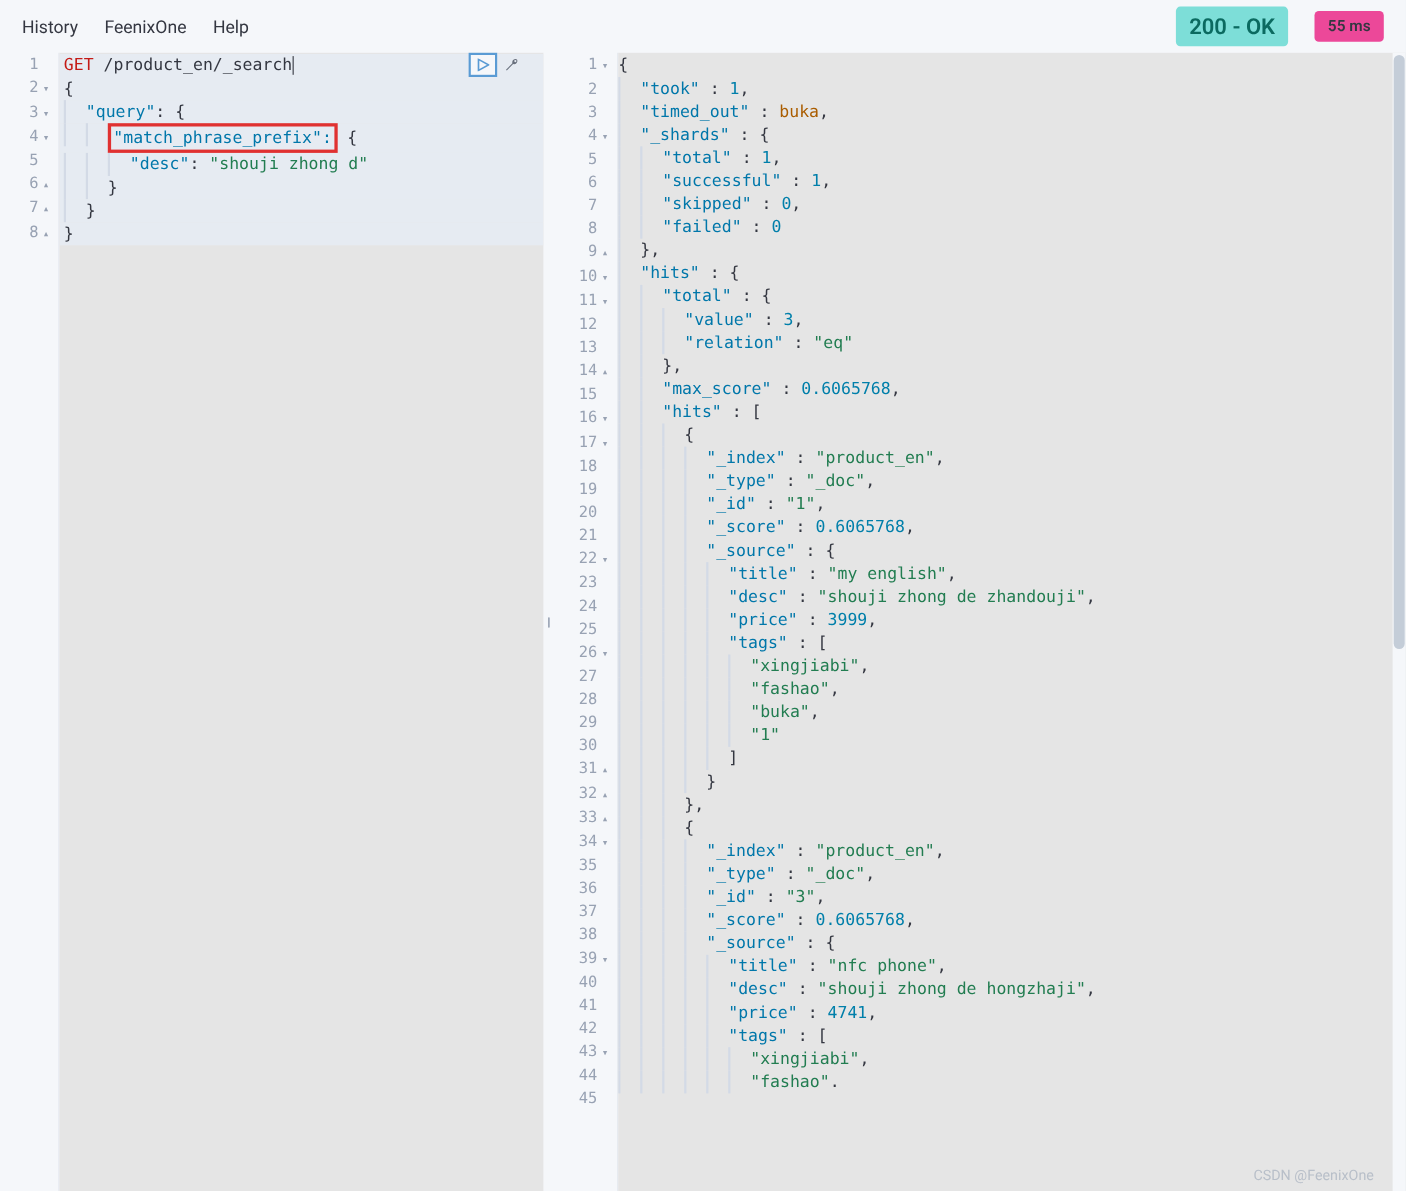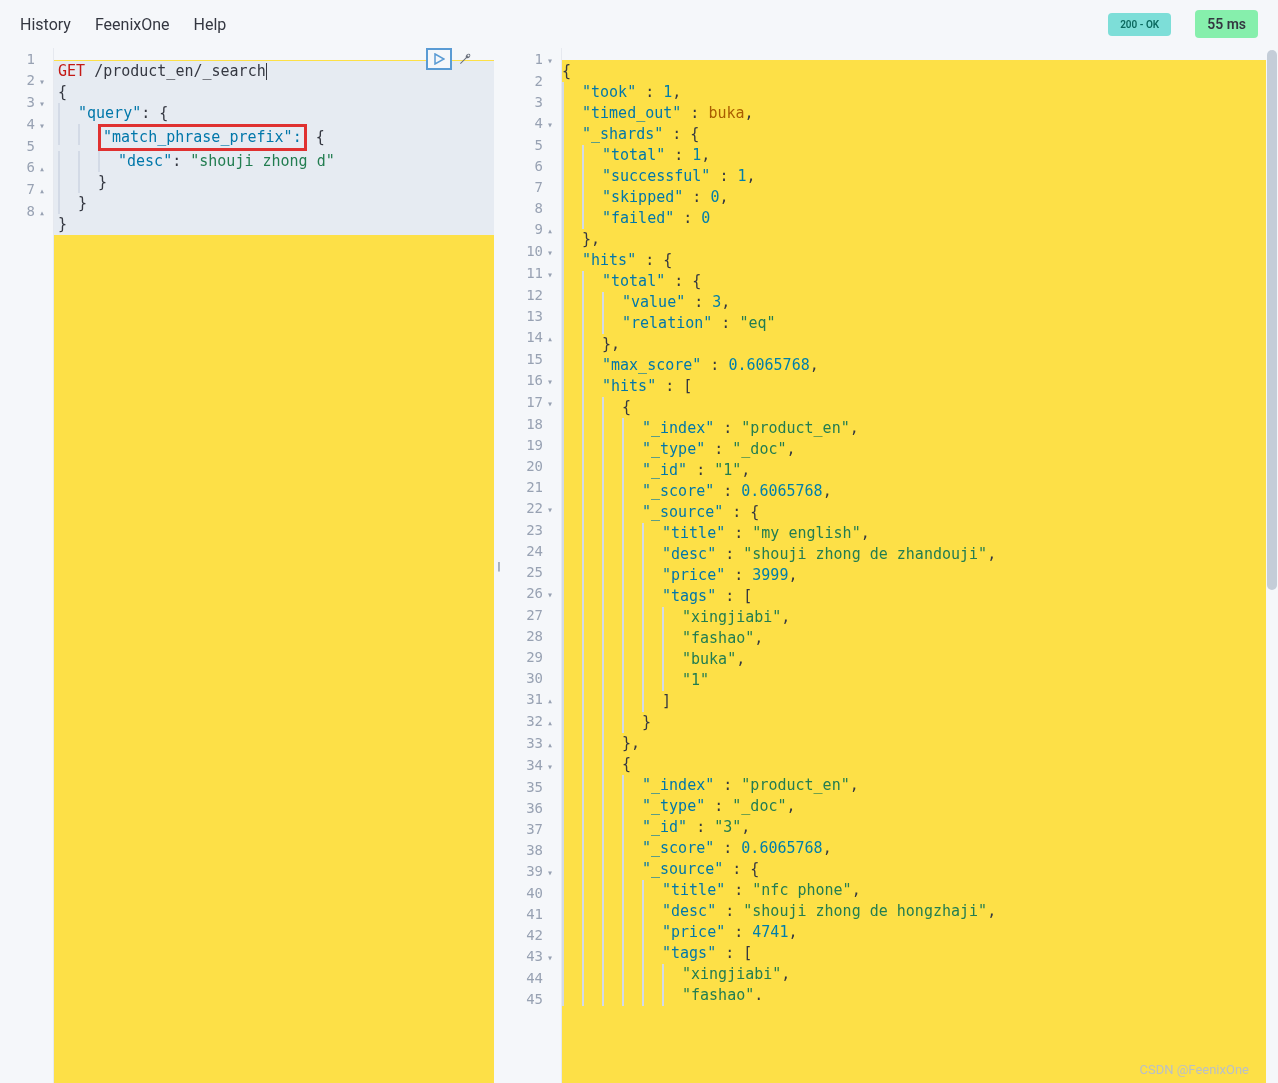--- a/index.html
+++ b/index.html
@@ -23,25 +23,25 @@
     color: #343741;
     font-size: 16px;
     cursor: pointer;
   }
   .toolbar-spacer { flex: 1; }
   .status-badge {
     background: #7dded8;
     color: #0b6a60;
     padding: 6px 12px;
     border-radius: 4px;
-    font-size: 10px;
+    font-size: 20px;
     font-weight: 600;
   }
   .time-badge {
-    background: #86efac;
+    background: #ec4899;
     color: #343741;
     padding: 6px 12px;
     border-radius: 4px;
     font-size: 14px;
     font-weight: 600;
   }
   .main {
     display: flex;
     height: calc(100% - 48px);
     position: relative;
@@ -81,24 +81,23 @@
   .gutter {
     width: 54px;
     background: #f5f7fa;
     border-right: 1px solid #e6e9ef;
     text-align: right;
     padding-right: 8px;
     padding-top: 1px;
   }
   .code-area {
     flex: 1;
-    background: #fde047;
+    background: #e5e5e5;
     padding-top: 1px;
     overflow: hidden;
-    margin-top: 12px;
   }
   .code-wrap {
     display: flex;
     height: 100%;
   }
   .ln {
     color: #98a2b3;
     font-family: "Consolas", "Monaco", monospace;
     font-size: 14px;
     display: block;

